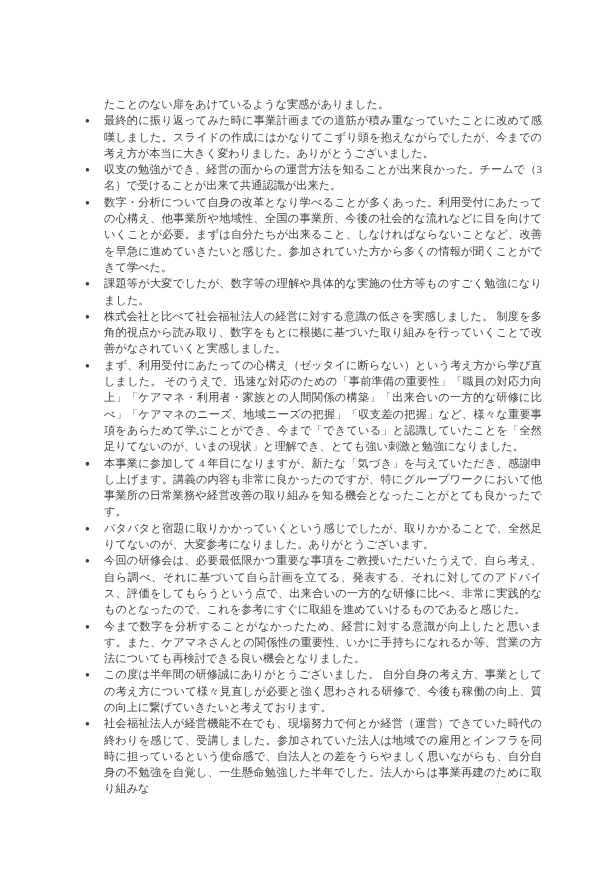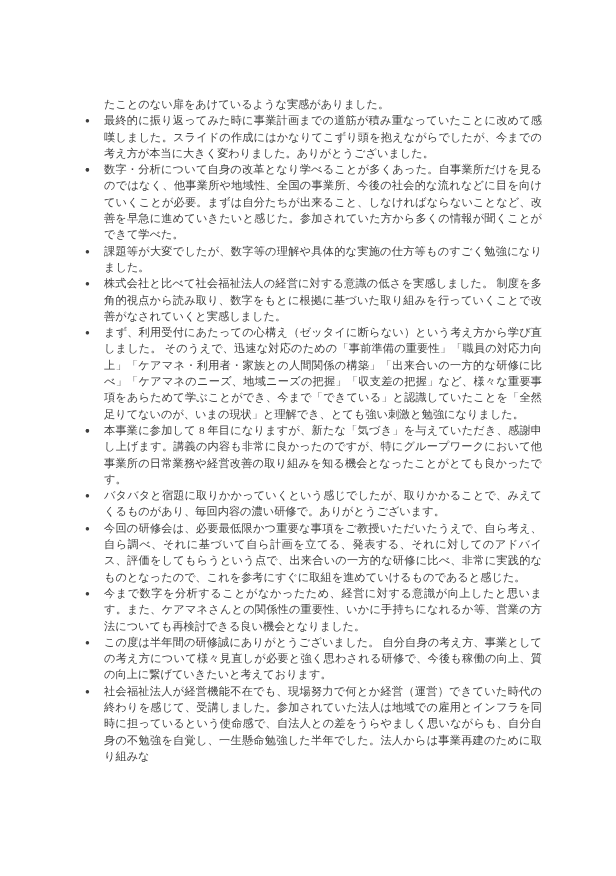--- a/index.html
+++ b/index.html
@@ -42,35 +42,35 @@
 </head>
 <body>
 
 <div class="page">
   <div class="content">
 
     <p class="para"><span>たことのない扉をあけているような実感がありました。</span></p>
 
     <p class="para"><span class="bullet">●</span><span>最終的に振り返ってみた時に事業計画までの道筋が積み重なっていたことに改めて感嘆しました。スライドの作成にはかなりてこずり頭を抱えながらでしたが、今までの考え方が本当に大きく変わりました。ありがとうございました。</span></p>
 
-    <p class="para"><span class="bullet">●</span></p>
+    <p class="para"><span class="bullet">●</span><span>収支の勉強ができ、経営の面からの運営方法を知ることが出来良かった。チームで（3名）で受けることが出来て共通認識が出来た。</span></p>
 
-    <p class="para"><span class="bullet">●</span><span>数字・分析について自身の改革となり学べることが多くあった。自事業所だけを見るのではなく、他事業所や地域性、全国の事業所、今後の社会的な流れなどに目を向けていくことが必要。まずは自分たちが出来ること、しなければならないことなど、改善を早急に進めていきたいと感じた。参加されていた方から多くの情報が聞くことができて学べた。</span></p>
+    <p class="para"><span class="bullet">●</span><span>数字・分析について自身の改革となり学べることが多くあった。利用受付にあたっての心構え、他事業所や地域性、全国の事業所、今後の社会的な流れなどに目を向けていくことが必要。まずは自分たちが出来ること、しなければならないことなど、改善を早急に進めていきたいと感じた。参加されていた方から多くの情報が聞くことができて学べた。</span></p>
 
     <p class="para"><span class="bullet">●</span><span>課題等が大変でしたが、数字等の理解や具体的な実施の仕方等ものすごく勉強になりました。</span></p>
 
     <p class="para"><span class="bullet">●</span><span>株式会社と比べて社会福祉法人の経営に対する意識の低さを実感しました。 制度を多角的視点から読み取り、数字をもとに根拠に基づいた取り組みを行っていくことで改善がなされていくと実感しました。</span></p>
 
     <p class="para"><span class="bullet">●</span><span>まず、利用受付にあたっての心構え（ゼッタイに断らない）という考え方から学び直しました。 そのうえで、迅速な対応のための「事前準備の重要性」「職員の対応力向上」「ケアマネ・利用者・家族との人間関係の構築」「出来合いの一方的な研修に比べ」「ケアマネのニーズ、地域ニーズの把握」「収支差の把握」など、様々な重要事項をあらためて学ぶことができ、今まで「できている」と認識していたことを「全然足りてないのが、いまの現状」と理解でき、とても強い刺激と勉強になりました。</span></p>
 
     <p class="para"><span class="bullet">●</span></p>
 
-    <p class="para"><span class="bullet">●</span><span>本事業に参加して 8 年目になりますが、新たな「気づき」を与えていただき、感謝申し上げます。講義の内容も非常に良かったのですが、特にグループワークにおいて他事業所の日常業務や経営改善の取り組みを知る機会となったことがとても良かったです。</span></p>
+    <p class="para"><span class="bullet">●</span><span>本事業に参加して 4 年目になりますが、新たな「気づき」を与えていただき、感謝申し上げます。講義の内容も非常に良かったのですが、特にグループワークにおいて他事業所の日常業務や経営改善の取り組みを知る機会となったことがとても良かったです。</span></p>
 
-    <p class="para"><span class="bullet">●</span><span>バタバタと宿題に取りかかっていくという感じでしたが、取りかかることで、みえてくるものがあり、毎回内容の濃い研修で。ありがとうございます。</span></p>
+    <p class="para"><span class="bullet">●</span><span>バタバタと宿題に取りかかっていくという感じでしたが、取りかかることで、全然足りてないのが、大変参考になりました。ありがとうございます。</span></p>
 
     <p class="para"><span class="bullet">●</span><span>今回の研修会は、必要最低限かつ重要な事項をご教授いただいたうえで、自ら考え、自ら調べ、それに基づいて自ら計画を立てる、発表する、それに対してのアドバイス、評価をしてもらうという点で、出来合いの一方的な研修に比べ、非常に実践的なものとなったので、これを参考にすぐに取組を進めていけるものであると感じた。</span></p>
 
     <p class="para"><span class="bullet">●</span><span>今まで数字を分析することがなかったため、経営に対する意識が向上したと思います。また、ケアマネさんとの関係性の重要性、いかに手持ちになれるか等、営業の方法についても再検討できる良い機会となりました。</span></p>
 
     <p class="para"><span class="bullet">●</span><span>この度は半年間の研修誠にありがとうございました。 自分自身の考え方、事業としての考え方について様々見直しが必要と強く思わされる研修で、今後も稼働の向上、質の向上に繋げていきたいと考えております。</span></p>
 
     <p class="para"><span class="bullet">●</span><span>社会福祉法人が経営機能不在でも、現場努力で何とか経営（運営）できていた時代の終わりを感じて、受講しました。参加されていた法人は地域での雇用とインフラを同時に担っているという使命感で、自法人との差をうらやましく思いながらも、自分自身の不勉強を自覚し、一生懸命勉強した半年でした。法人からは事業再建のために取り組みな</span></p>
 
   </div>

